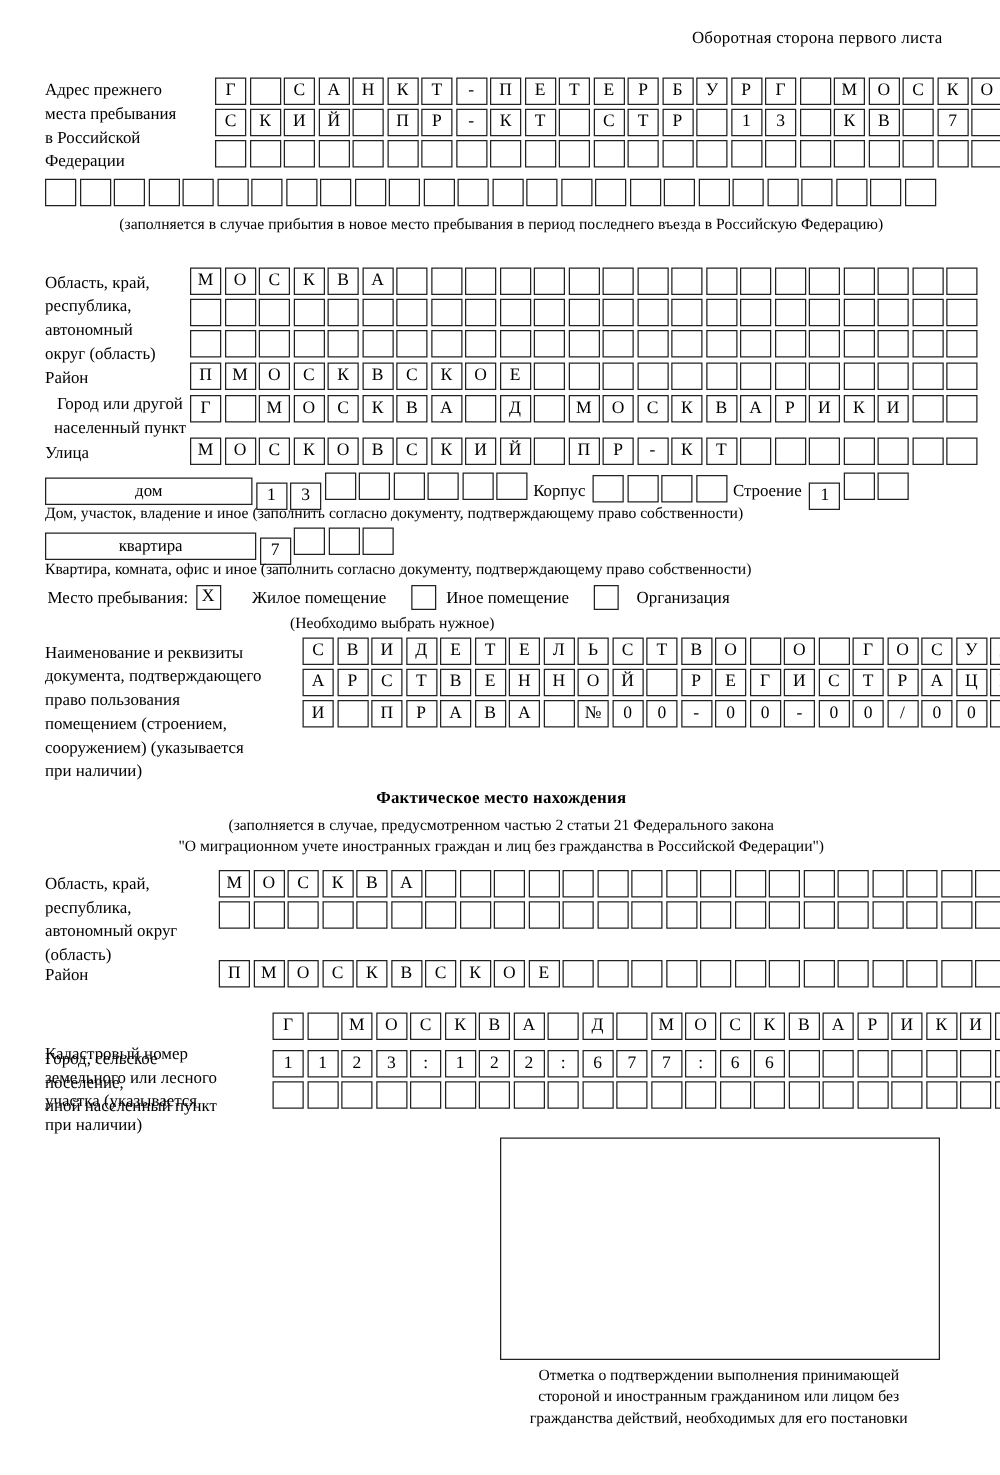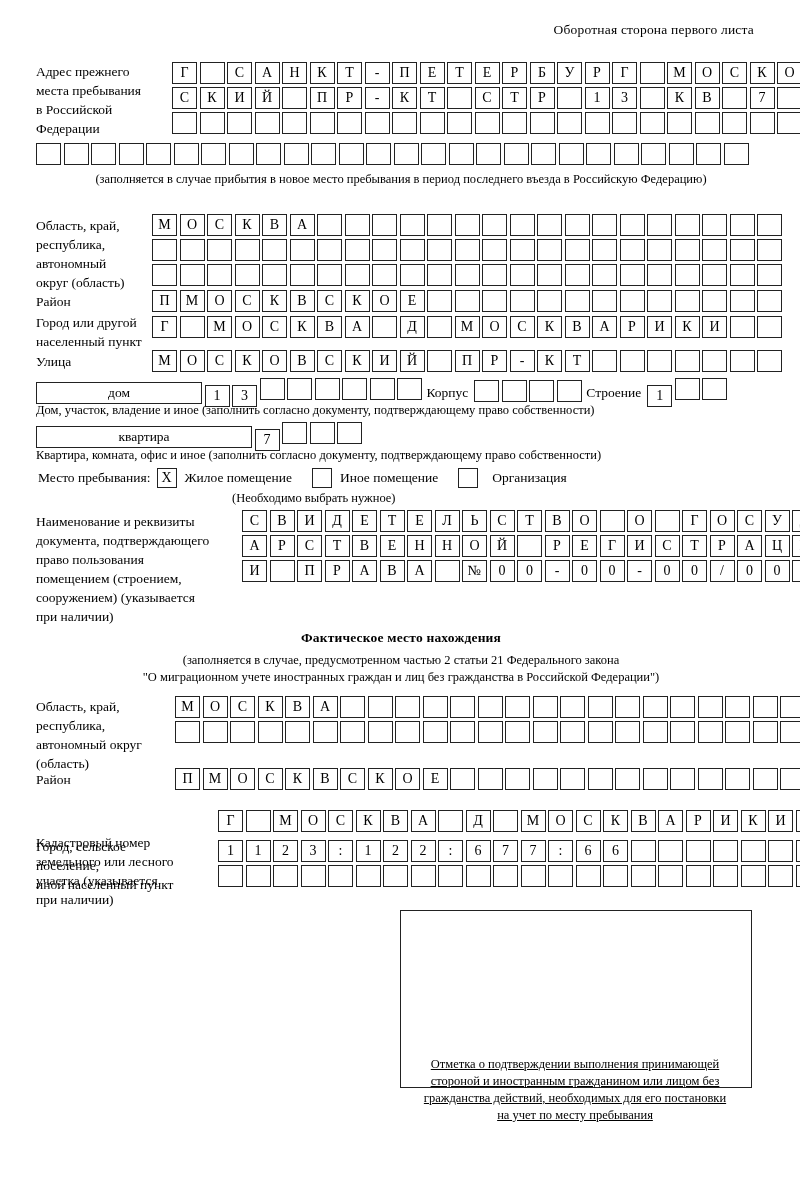--- a/index.html
+++ b/index.html
@@ -333,21 +333,21 @@
         <div class="cell"></div>
         <div class="cell"></div>
         <div class="cell"></div>
         <div class="cell"></div>
         <div class="cell"></div>
         <div class="cell"></div>
         <div class="cell"></div>
       </div>
     </div>
 
-  <div class="abs label" style="left:36px; top:313px; width:120px;">Город или другой
+  <div class="abs label" style="left:36px; top:313px; width:120px;text-align:center;">Город или другой
 населенный пункт</div>
   <div class="abs" id="s2-city" style="left:152px; top:316px;">
       <div class="boxrow" style="margin-bottom: 0px;">
         <div class="cell filled">Г</div>
         <div class="cell"></div>
         <div class="cell filled">М</div>
         <div class="cell filled">О</div>
         <div class="cell filled">С</div>
         <div class="cell filled">К</div>
         <div class="cell filled">В</div>
@@ -403,29 +403,29 @@
     <div class="wide-field" style="width:166px;">дом</div>
     <span id="house-cells"><span class="cell" style="display: inline-block;">1</span><span class="cell" style="display: inline-block;">3</span><span class="cell" style="display: inline-block;"></span><span class="cell" style="display: inline-block;"></span><span class="cell" style="display: inline-block;"></span><span class="cell" style="display: inline-block;"></span><span class="cell" style="display: inline-block;"></span><span class="cell" style="display: inline-block;"></span></span>
     <span class="inline-label">Корпус</span>
     <span id="korpus-cells"><span class="cell" style="display: inline-block;"></span><span class="cell" style="display: inline-block;"></span><span class="cell" style="display: inline-block;"></span><span class="cell" style="display: inline-block;"></span></span>
     <span class="inline-label">Строение</span>
     <span id="stroenie-cells"><span class="cell" style="display: inline-block;">1</span><span class="cell" style="display: inline-block;"></span><span class="cell" style="display: inline-block;"></span></span>
   </div>
   <div class="abs small" style="left:36px; top:403px;">Дом, участок, владение и иное (заполнить согласно документу, подтверждающему право собственности)</div>
 
   <div class="abs boxrow" style="left:36px; top:422px;">
-    <div class="wide-field" style="width:216px;">квартира</div>
+    <div class="wide-field" style="width:169px;">квартира</div>
     <span id="flat-cells"><span class="cell" style="display: inline-block;">7</span><span class="cell" style="display: inline-block;"></span><span class="cell" style="display: inline-block;"></span><span class="cell" style="display: inline-block;"></span></span>
   </div>
   <div class="abs small" style="left:36px; top:448px;">Квартира, комната, офис и иное (заполнить согласно документу, подтверждающему право собственности)</div>
 
   <div class="abs boxrow" style="left:36px; top:468px;">
     <span class="inline-label">Место пребывания:</span>
     <span class="checkbox">X</span>
-    <span class="inline-label" style="margin-left:8px;">Жилое помещение</span>
+    <span class="inline-label" style="margin-left:25px;">Жилое помещение</span>
     <span class="checkbox" style="margin-left:14px;"></span>
     <span class="inline-label" style="margin-left:8px;">Иное помещение</span>
     <span class="checkbox" style="margin-left:14px;"></span>
     <span class="inline-label" style="margin-left:14px;">Организация</span>
   </div>
   <div class="abs small" style="left:232px; top:491px;">(Необходимо выбрать нужное)</div>
 
   <div class="abs label" style="left:36px; top:512px; width:205px;">Наименование и реквизиты
 документа, подтверждающего
 право пользования
@@ -672,20 +672,19 @@
         <div class="cell"></div>
         <div class="cell"></div>
         <div class="cell"></div>
         <div class="cell"></div>
         <div class="cell"></div>
         <div class="cell"></div>
       </div>
     </div>
 
   <div class="abs bigbox" style="left:400px; top:910px; width:352px; height:178px;"></div>
-  <div class="abs stamp-note" id="stamp-note" style="left:380px; top:1056px; width:390px;text-decoration:underline;">
+  <div class="abs stamp-note" id="stamp-note" style="left:380px; top:1092px; width:390px;">
       <div>Отметка о подтверждении выполнения принимающей</div>
       <div>стороной и иностранным гражданином или лицом без</div>
       <div>гражданства действий, необходимых для его постановки</div>
-      <div>на учет по месту пребывания</div>
     </div>
 
 </div>
 
 </body></html>

